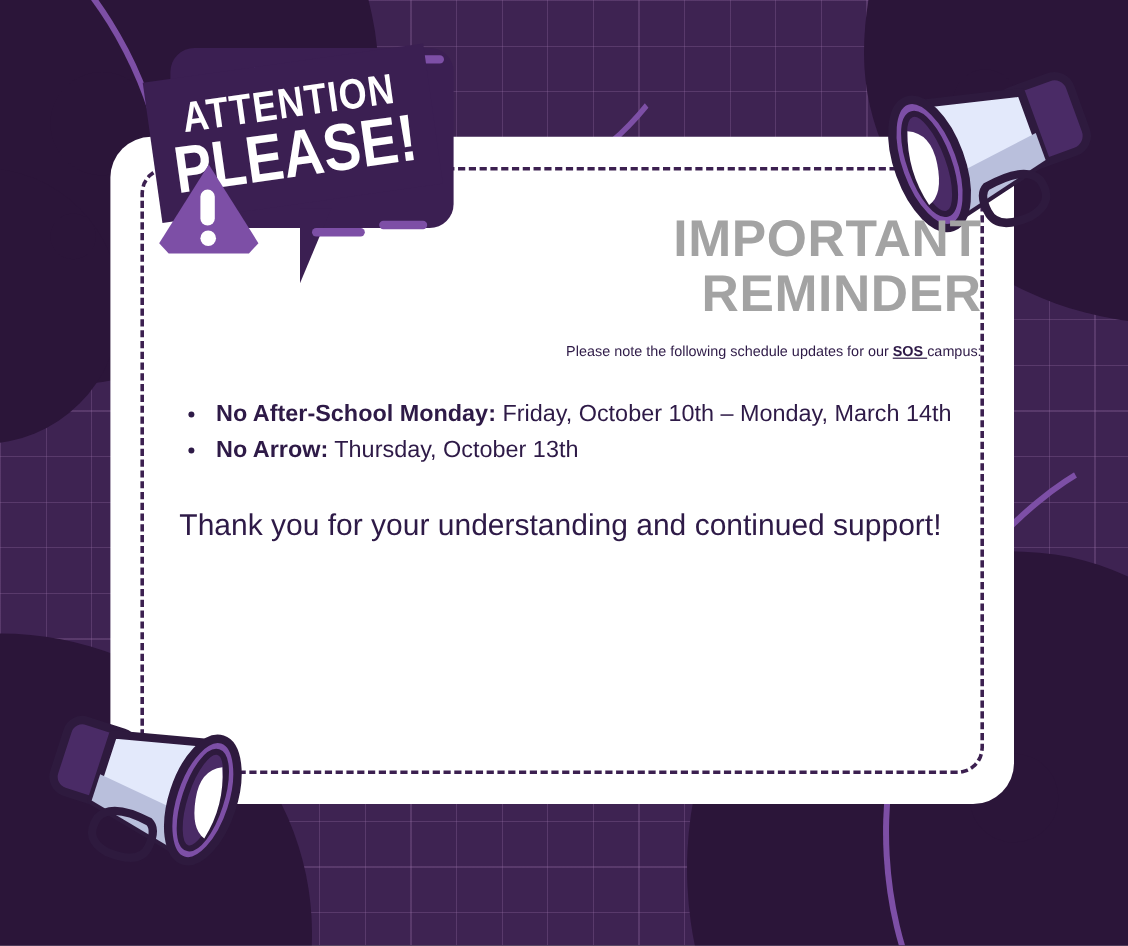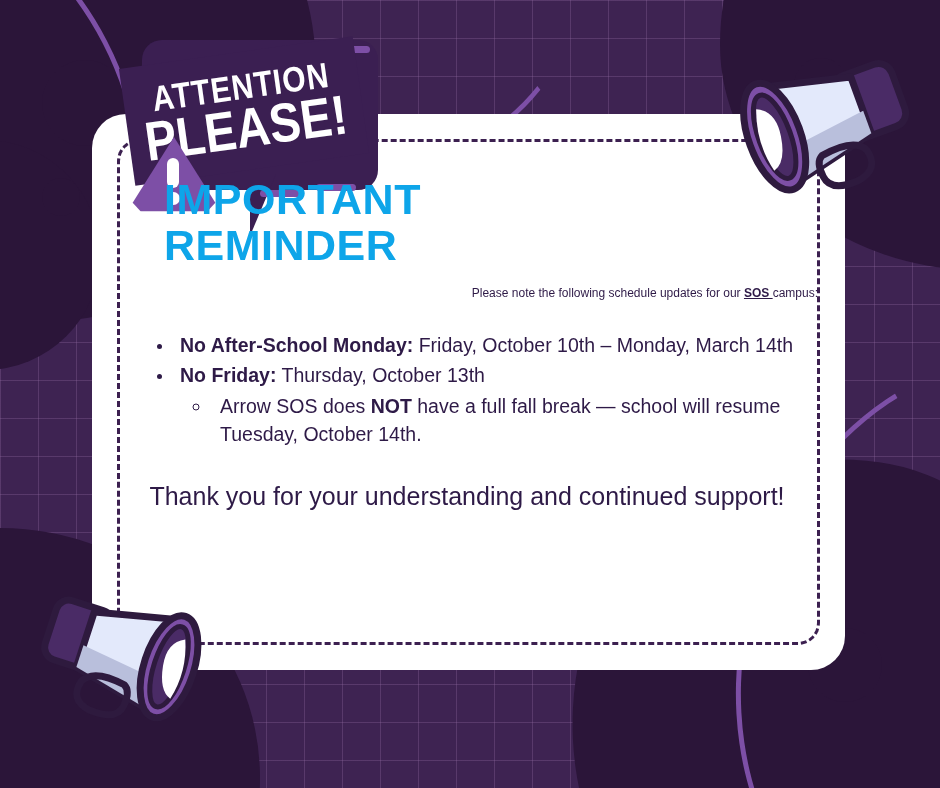--- a/index.html
+++ b/index.html
@@ -132,22 +132,22 @@
   .mega{position:absolute;}
   .mega-tr{right:12px;top:26px;width:215px;height:185px;}
   .mega-bl{left:22px;bottom:50px;width:205px;height:175px;}
 
   
   .content{
     position:absolute;left:128px;top:176px;width:690px;
     color:#2E1A47;
   }
   .title{
-    text-align:left;font-size:43px;font-weight:bold;line-height:1.08;
-    letter-spacing:.5px;margin:0 0 16px 0;color:#0ea5e9;
+    text-align:right;font-size:43px;font-weight:bold;line-height:1.08;
+    letter-spacing:.5px;margin:0 0 16px 0;color:#a3a3a3;
     padding-left:36px;
   }
   .title span{display:block;}
   .intro{
     text-align:right;font-size:12px;line-height:1.35;margin:0 0 30px 0;
     font-weight:400;
   }
   .intro b{font-weight:bold;text-decoration:underline;}
   ul.lvl1{margin:0;padding:0 0 0 46px;list-style:disc;}
   ul.lvl1>li{
@@ -240,22 +240,19 @@
     </h1>
 
     <p class="intro"><span>Please note the following schedule updates for our </span><b>SOS </b><span>campus:</span></p>
 
     <ul class="lvl1">
       <li><b class="st">No After-School Monday:</b><span> Friday, October 10th – Monday, March 14th</span>
       </li>
     </ul>
 
     <ul class="lvl1 grp2">
-      <li><b class="st">No Friday:</b><span> Thursday, October 13th</span>
-        <ul class="lvl2">
-          <li><span>Arrow SOS does </span><b class="st">NOT</b><span> have a full fall break — school will resume Tuesday, October 14th.</span></li>
-        </ul>
+      <li><b class="st">No Arrow:</b><span> Thursday, October 13th</span>
       </li>
     </ul>
 
     <p class="thanks">Thank you for your understanding and continued support!</p>
   </div>
 </div>
 
 </body></html>

